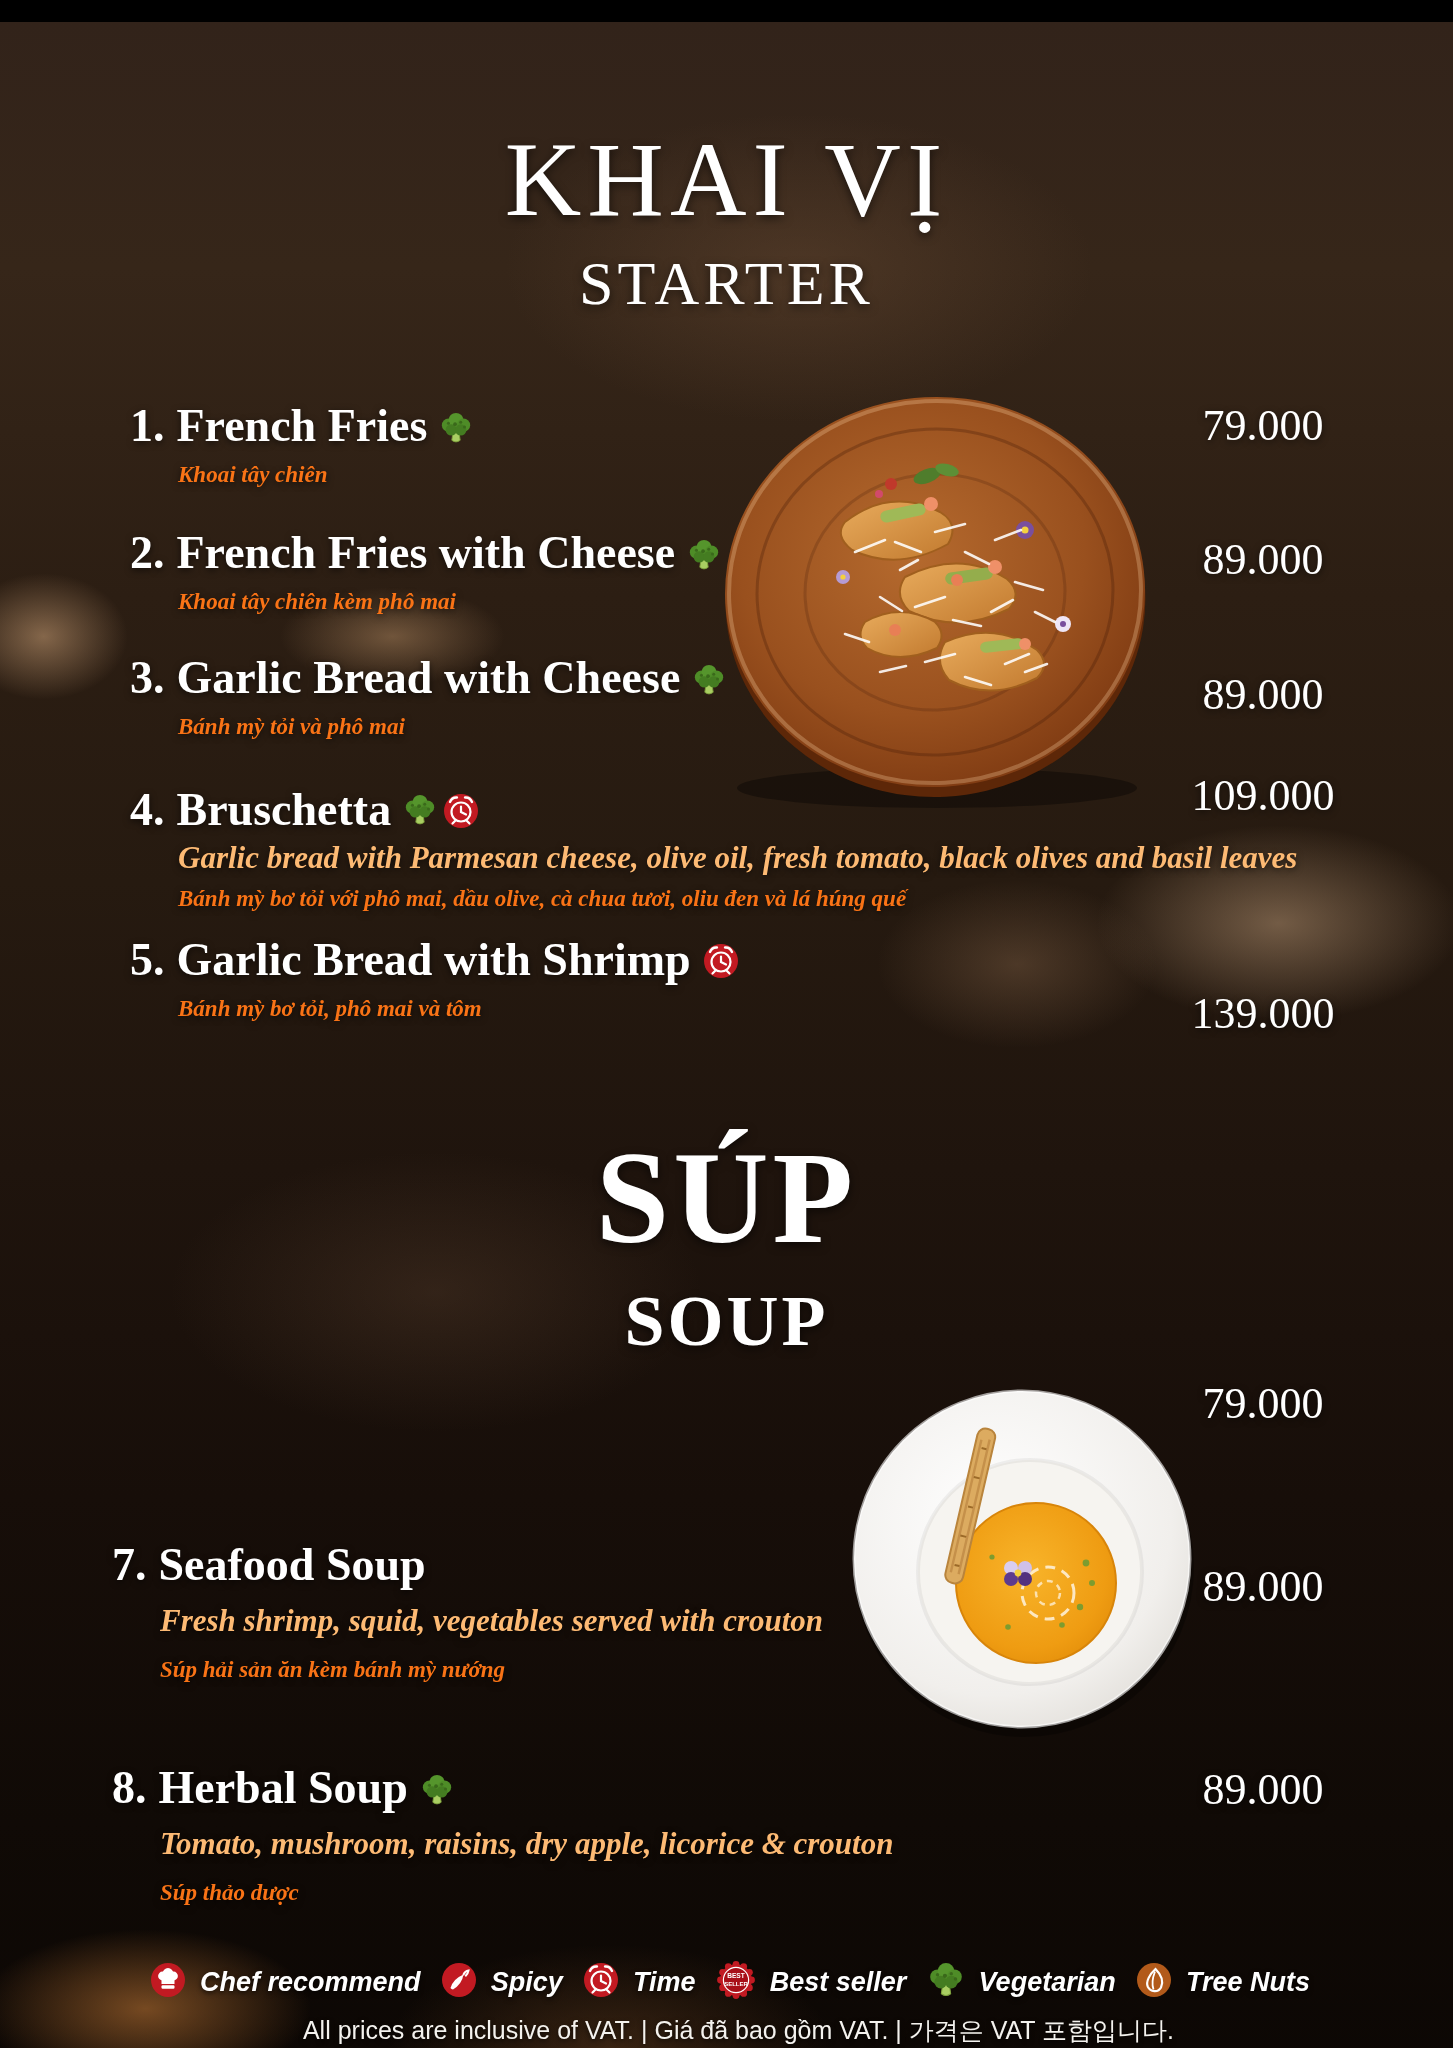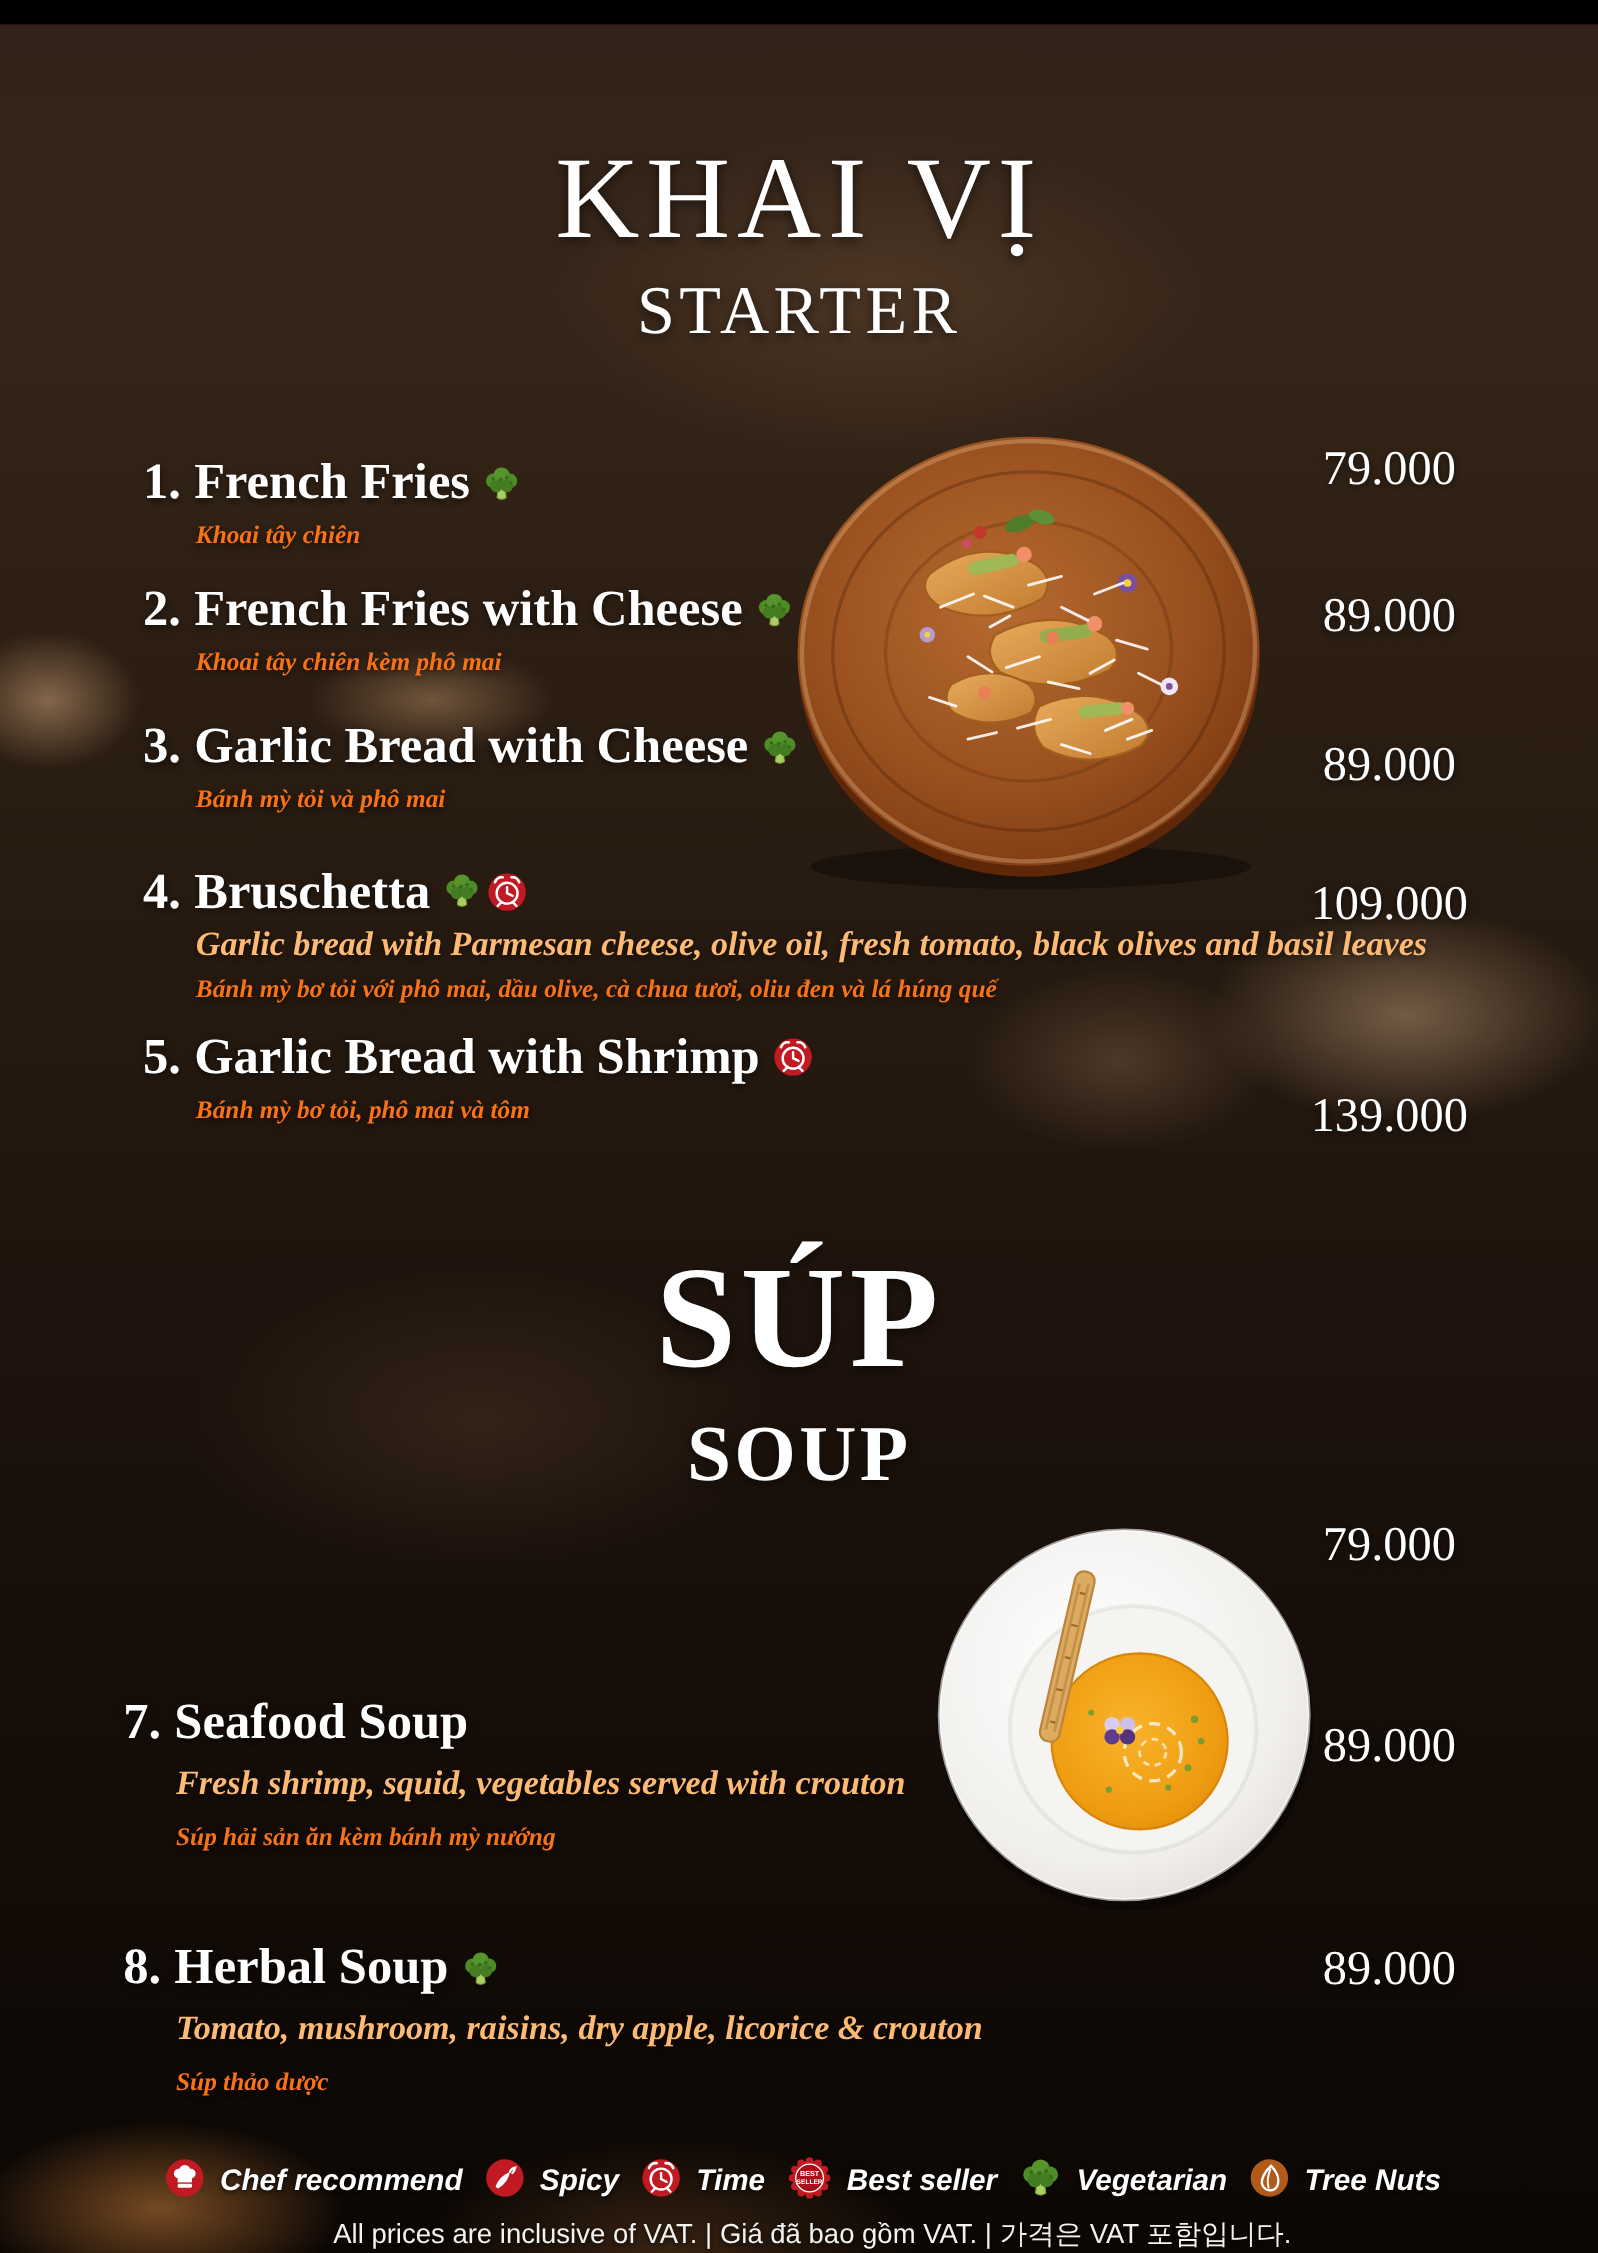--- a/index.html
+++ b/index.html
@@ -247,21 +247,21 @@
       <path d="M-4 12 v136 M4 10 v138" stroke="#c5904a" stroke-width="2.4"></path>
       <path d="M-2 20 h5 M-3 50 h6 M-2 80 h5 M-3 110 h6 M-2 140 h5" stroke="#9c6a28" stroke-width="2"></path>
     </g>
   </svg>
 
   <div class="sec-head" style="top:100px">
     <div class="h-vi-1">KHAI VỊ</div>
     <div class="h-en-1">STARTER</div>
   </div>
 
-  <div class="item" style="top:388px">
+  <div class="item" style="top:376px">
     <div class="tline"><span class="num">1.</span><span>French Fries</span><span class="icons">
           <span>
             <svg width="34" height="34" viewBox="0 0 36 36">
               <use href="#ic-broccoli"></use>
             </svg>
           </span>
         </span></div>
     <div class="sub">Khoai tây chiên</div>
   </div>
   <div class="price" style="top:378px">79.000</div>
@@ -299,21 +299,21 @@
           </span>
           <span>
             <svg width="36" height="36" viewBox="0 0 36 36">
               <use href="#ic-clock"></use>
             </svg>
           </span>
         </span></div>
     <div class="desc">Garlic bread with Parmesan cheese, olive oil, fresh tomato, black olives and basil leaves</div>
     <div class="sub">Bánh mỳ bơ tỏi với phô mai, dầu olive, cà chua tươi, oliu đen và lá húng quế</div>
   </div>
-  <div class="price" style="top:773px">109.000</div>
+  <div class="price" style="top:748px">109.000</div>
 
   <div class="item" style="top:910px">
     <div class="tline"><span class="num">5.</span><span>Garlic Bread with Shrimp</span><span class="icons">
           <span>
             <svg width="36" height="36" viewBox="0 0 36 36">
               <use href="#ic-clock"></use>
             </svg>
           </span>
         </span></div>
     <div class="sub">Bánh mỳ bơ tỏi, phô mai và tôm</div>

